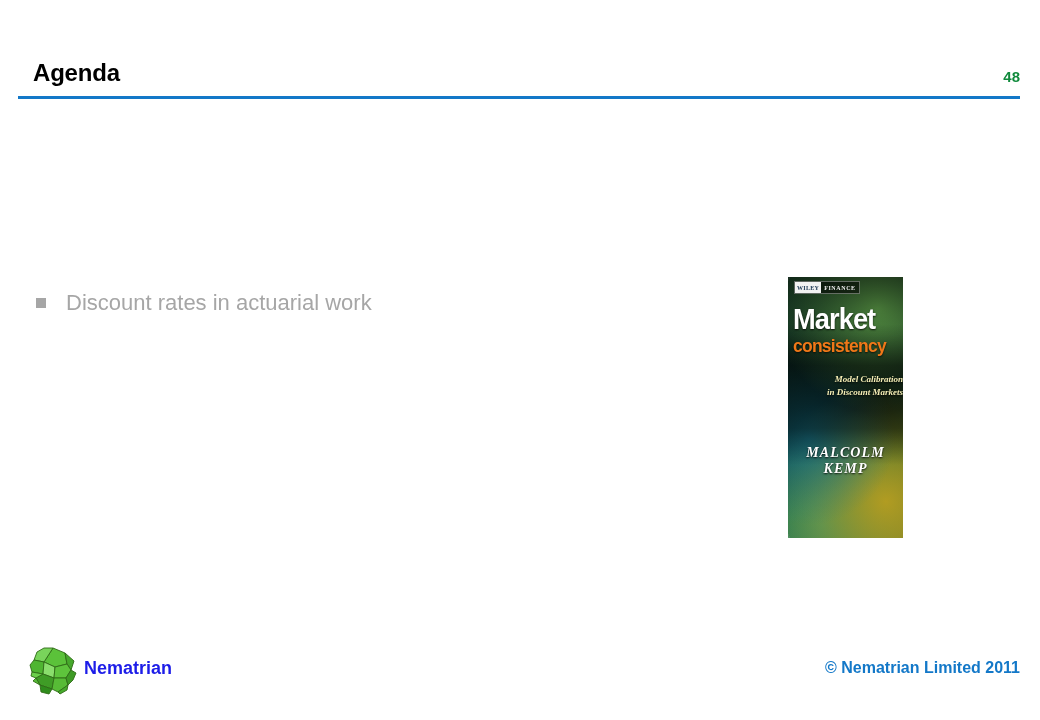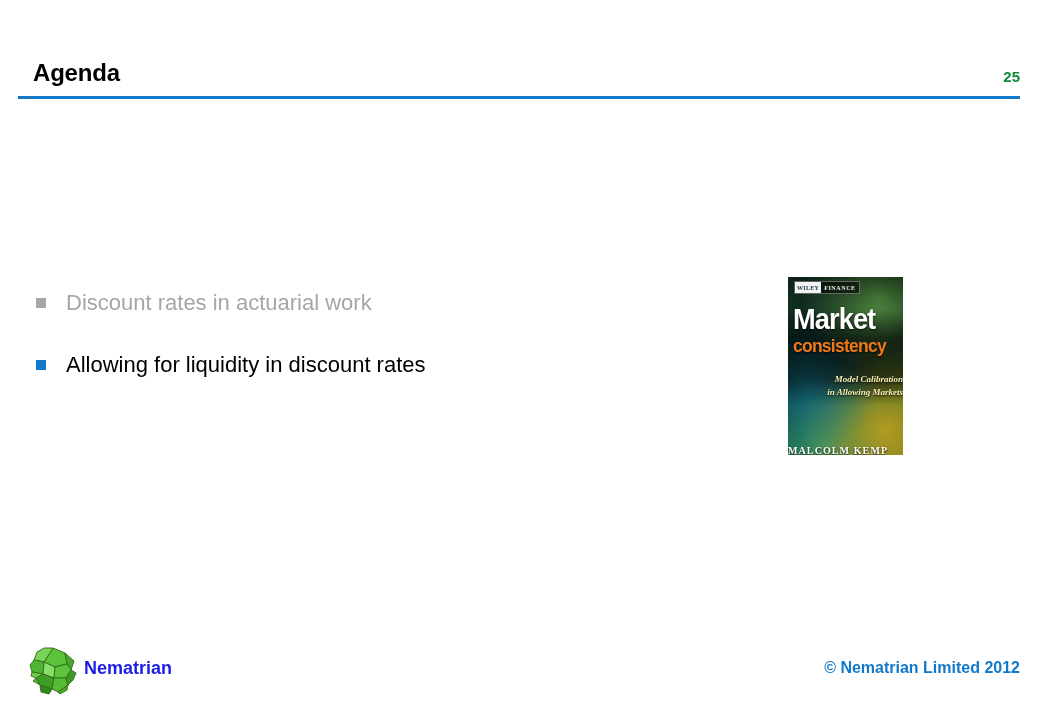--- a/index.html
+++ b/index.html
@@ -85,21 +85,21 @@
   }
   .bullet-text.dim { color: #a6a6a6; }
   .bullet-text.active { color: #000000; }
 
   
   .book-cover {
     position: absolute;
     left: 788px;
     top: 277px;
     width: 115px;
-    height: 178px;
+    height: 261px;
     overflow: hidden;
     background: #0a1a12;
   }
   .bc-layer { position: absolute; inset: 0; }
 
   .bc-bg1 {
     background:
       radial-gradient(circle at 78% 12%, rgba(120,200,90,0.85) 0%, rgba(30,110,70,0) 42%),
       radial-gradient(circle at 18% 62%, rgba(20,120,150,0.75) 0%, rgba(10,40,60,0) 46%),
       radial-gradient(circle at 85% 86%, rgba(190,160,30,0.9) 0%, rgba(120,100,20,0) 48%),
@@ -195,27 +195,28 @@
     line-height: 13px;
     color: #f6efb6;
     text-shadow: 0 1px 2px rgba(0,0,0,0.85);
   }
 
   .bc-author {
     position: absolute;
     left: 0;
     right: 0;
     top: 168px;
-    text-align: left;
+    text-align: center;
     font-family: "Liberation Serif", serif;
-    font-size: 10px;
+    font-size: 14px;
     font-weight: bold;
     letter-spacing: 1.1px;
     color: #ffffff;
     text-shadow: 0 1px 2px rgba(0,0,0,0.85);
+    font-style: italic;
   }
 
   
   .footer-logo {
     position: absolute;
     left: 27px;
     top: 645px;
     width: 52px;
     height: 52px;
   }
@@ -240,57 +241,53 @@
     white-space: nowrap;
   }
 </style>
 </head>
 <body>
 
 <div class="slide">
 
   <div class="slide-title">Agenda</div>
 
-  <div class="page-number">25</div>
+  <div class="page-number">48</div>
 
   <div class="title-rule"></div>
 
   <div class="bullets">
 
     <div class="bullet-row">
       <span class="bullet-marker dim"></span>
       <span class="bullet-text dim">Discount rates in actuarial work</span>
     </div>
 
 
-    <div class="bullet-row">
-      <span class="bullet-marker active"></span>
-      <span class="bullet-text active">Allowing for liquidity in discount rates</span>
-    </div>
 
   </div>
 
   <div class="book-cover">
     <div class="bc-layer bc-bg1"></div>
     <div class="bc-layer bc-bg2"></div>
     <div class="bc-layer bc-dark-top"></div>
     <div class="bc-layer bc-dark-mid"></div>
 
     <div class="wiley-badge">
       <span class="wiley-mark">WILEY</span>
       <span class="wiley-word">FINANCE</span>
     </div>
 
     <div class="bc-title-main">Market</div>
 
     <div class="bc-title-sub">consistency</div>
 
     <div class="bc-strap">
       <div>Model Calibration</div>
-      <div>in Allowing Markets</div>
+      <div>in Discount Markets</div>
     </div>
 
     <div class="bc-author">MALCOLM KEMP</div>
   </div>
 
   <div class="footer-logo">
     <svg viewBox="0 0 52 52" width="52" height="52" aria-hidden="true">
       <g stroke="#2f6b16" stroke-width="0.9" stroke-linejoin="round">
         <polygon points="26,3 38,8 40,19 28,22 17,17" fill="#5bc23a"></polygon>
         <polygon points="26,3 17,17 7,15 10,7 17,3" fill="#79d45b"></polygon>
@@ -304,15 +301,15 @@
         <polygon points="44,25 49,28 46,35 41,40 39,33" fill="#3e9a25"></polygon>
         <polygon points="13,40 25,44 22,49 14,47" fill="#2f8c1c"></polygon>
         <polygon points="31,47 41,40 40,45 33,49" fill="#47ab2c"></polygon>
         <polygon points="9,33 13,40 6,36" fill="#57bb36"></polygon>
       </g>
     </svg>
   </div>
 
   <div class="footer-brand">Nematrian</div>
 
-  <div class="footer-copyright">© Nematrian Limited 2012</div>
+  <div class="footer-copyright">© Nematrian Limited 2011</div>
 
 </div>
 
 </body></html>

